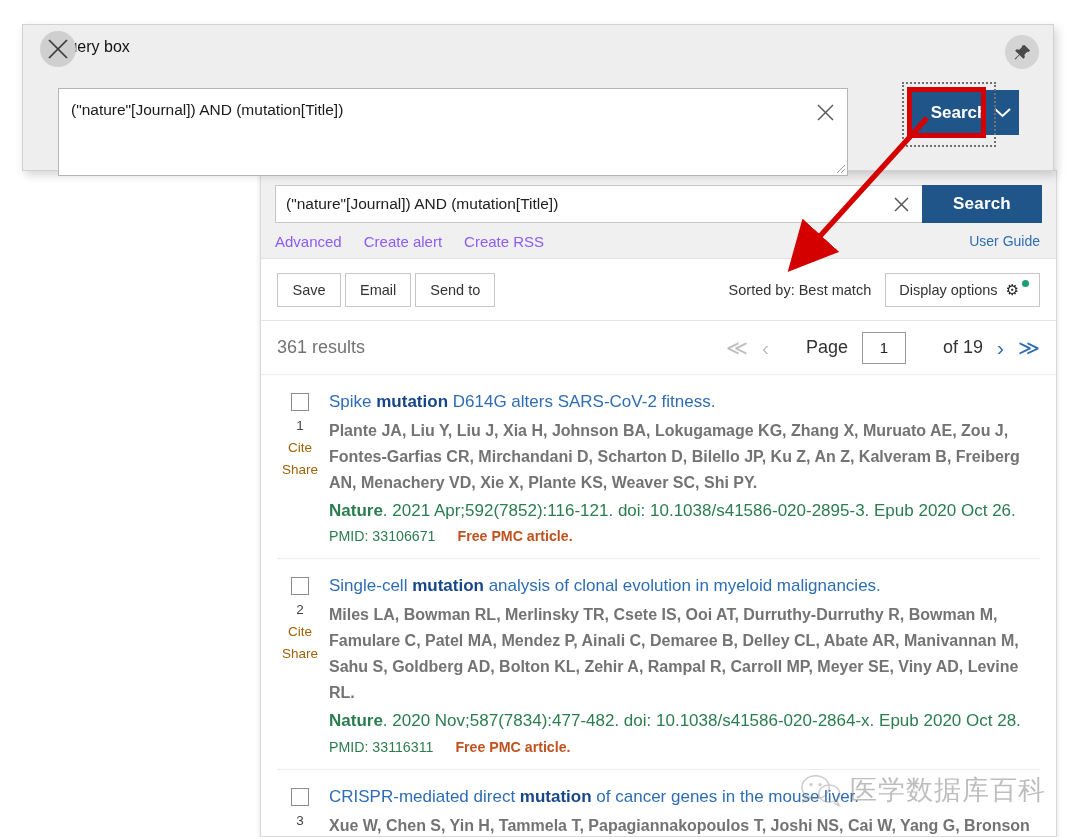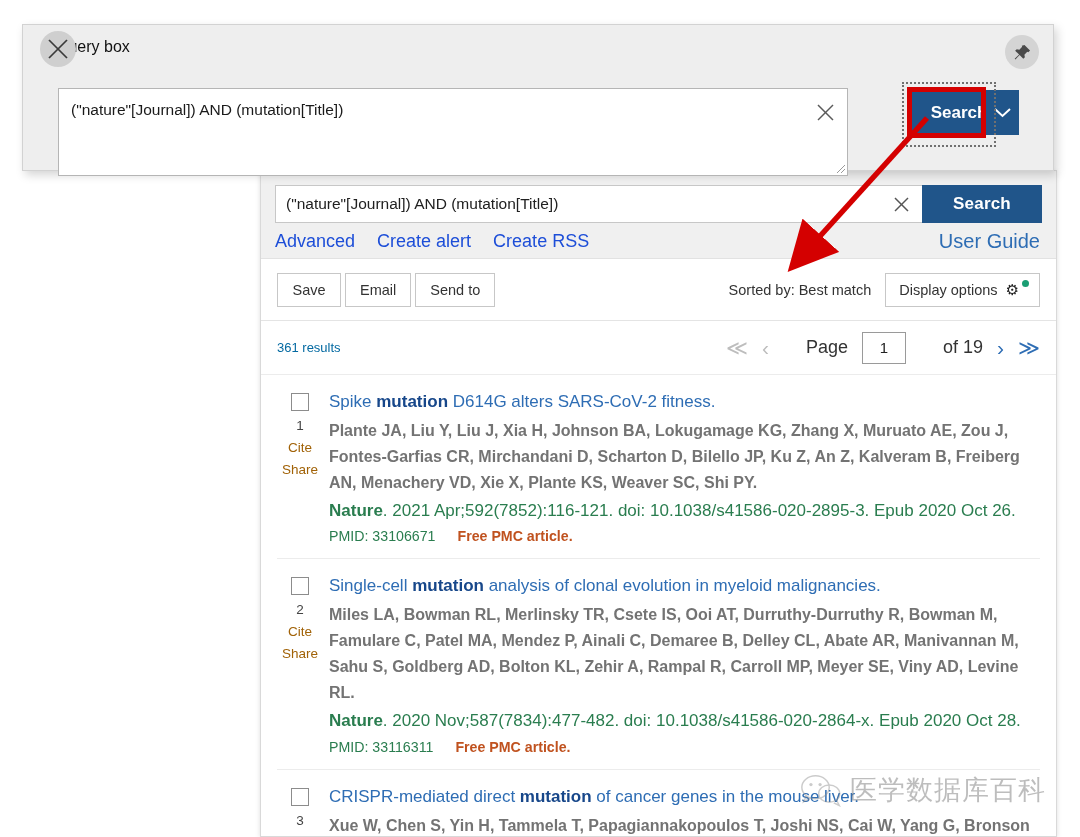--- a/index.html
+++ b/index.html
@@ -45,24 +45,24 @@
   }
   .pm-search-btn {
     width: 120px;
     background: #20558a; color: #fff;
     display: flex; align-items: center; justify-content: center;
     font-size: 17px; font-weight: bold; cursor: pointer;
     letter-spacing: .2px;
   }
   .pm-links { display: flex; align-items: center; margin-top: 7px; height: 22px; }
   .pm-link {
-    color: #1d4ed8; font-size: 18px; margin-right: 22px;
+    color: #8b5cf6; font-size: 15px; margin-right: 22px;
     cursor: pointer; text-decoration: none;
   }
-  .pm-userguide { margin-left: auto; margin-right: 2px; color: #2e6db4; font-size: 20px; cursor: pointer; }
+  .pm-userguide { margin-left: auto; margin-right: 2px; color: #2e6db4; font-size: 14px; cursor: pointer; }
 
   
   .pm-toolbar {
     display: flex; align-items: center;
     padding: 12px 16px; height: 62px;
     border-bottom: 1px solid #e4e4e4;
     background: #fff;
   }
   .pm-btn {
     height: 34px; min-width: 64px; padding: 0 14px;
@@ -82,21 +82,21 @@
     width: 7px; height: 7px; border-radius: 50%;
     background: #1a9e73; margin-left: 3px; align-self: flex-start; margin-top: 6px;
   }
 
   
   .pm-reshead {
     display: flex; align-items: center;
     padding: 13px 16px; height: 54px;
     border-bottom: 1px solid #ececec;
   }
-  .pm-count { font-size: 13px; color: #0369a1; }
+  .pm-count { font-size: 18px; color: #737373; }
   .pm-pager { margin-left: auto; display: flex; align-items: center; gap: 14px; }
   .pg-arrow { font-size: 21px; color: #2e6db4; cursor: pointer; line-height: 1; }
   .pg-arrow.disabled { color: #bdbdbd; cursor: default; }
   .pg-label { font-size: 18px; color: #333; margin-left: 23px; }
   .pg-box {
     width: 44px; height: 32px; border: 1px solid #9a9a9a; background: #fff;
     text-align: center; font-size: 15px; color: #222;
     font-family: "Liberation Sans", sans-serif;
   }
 

